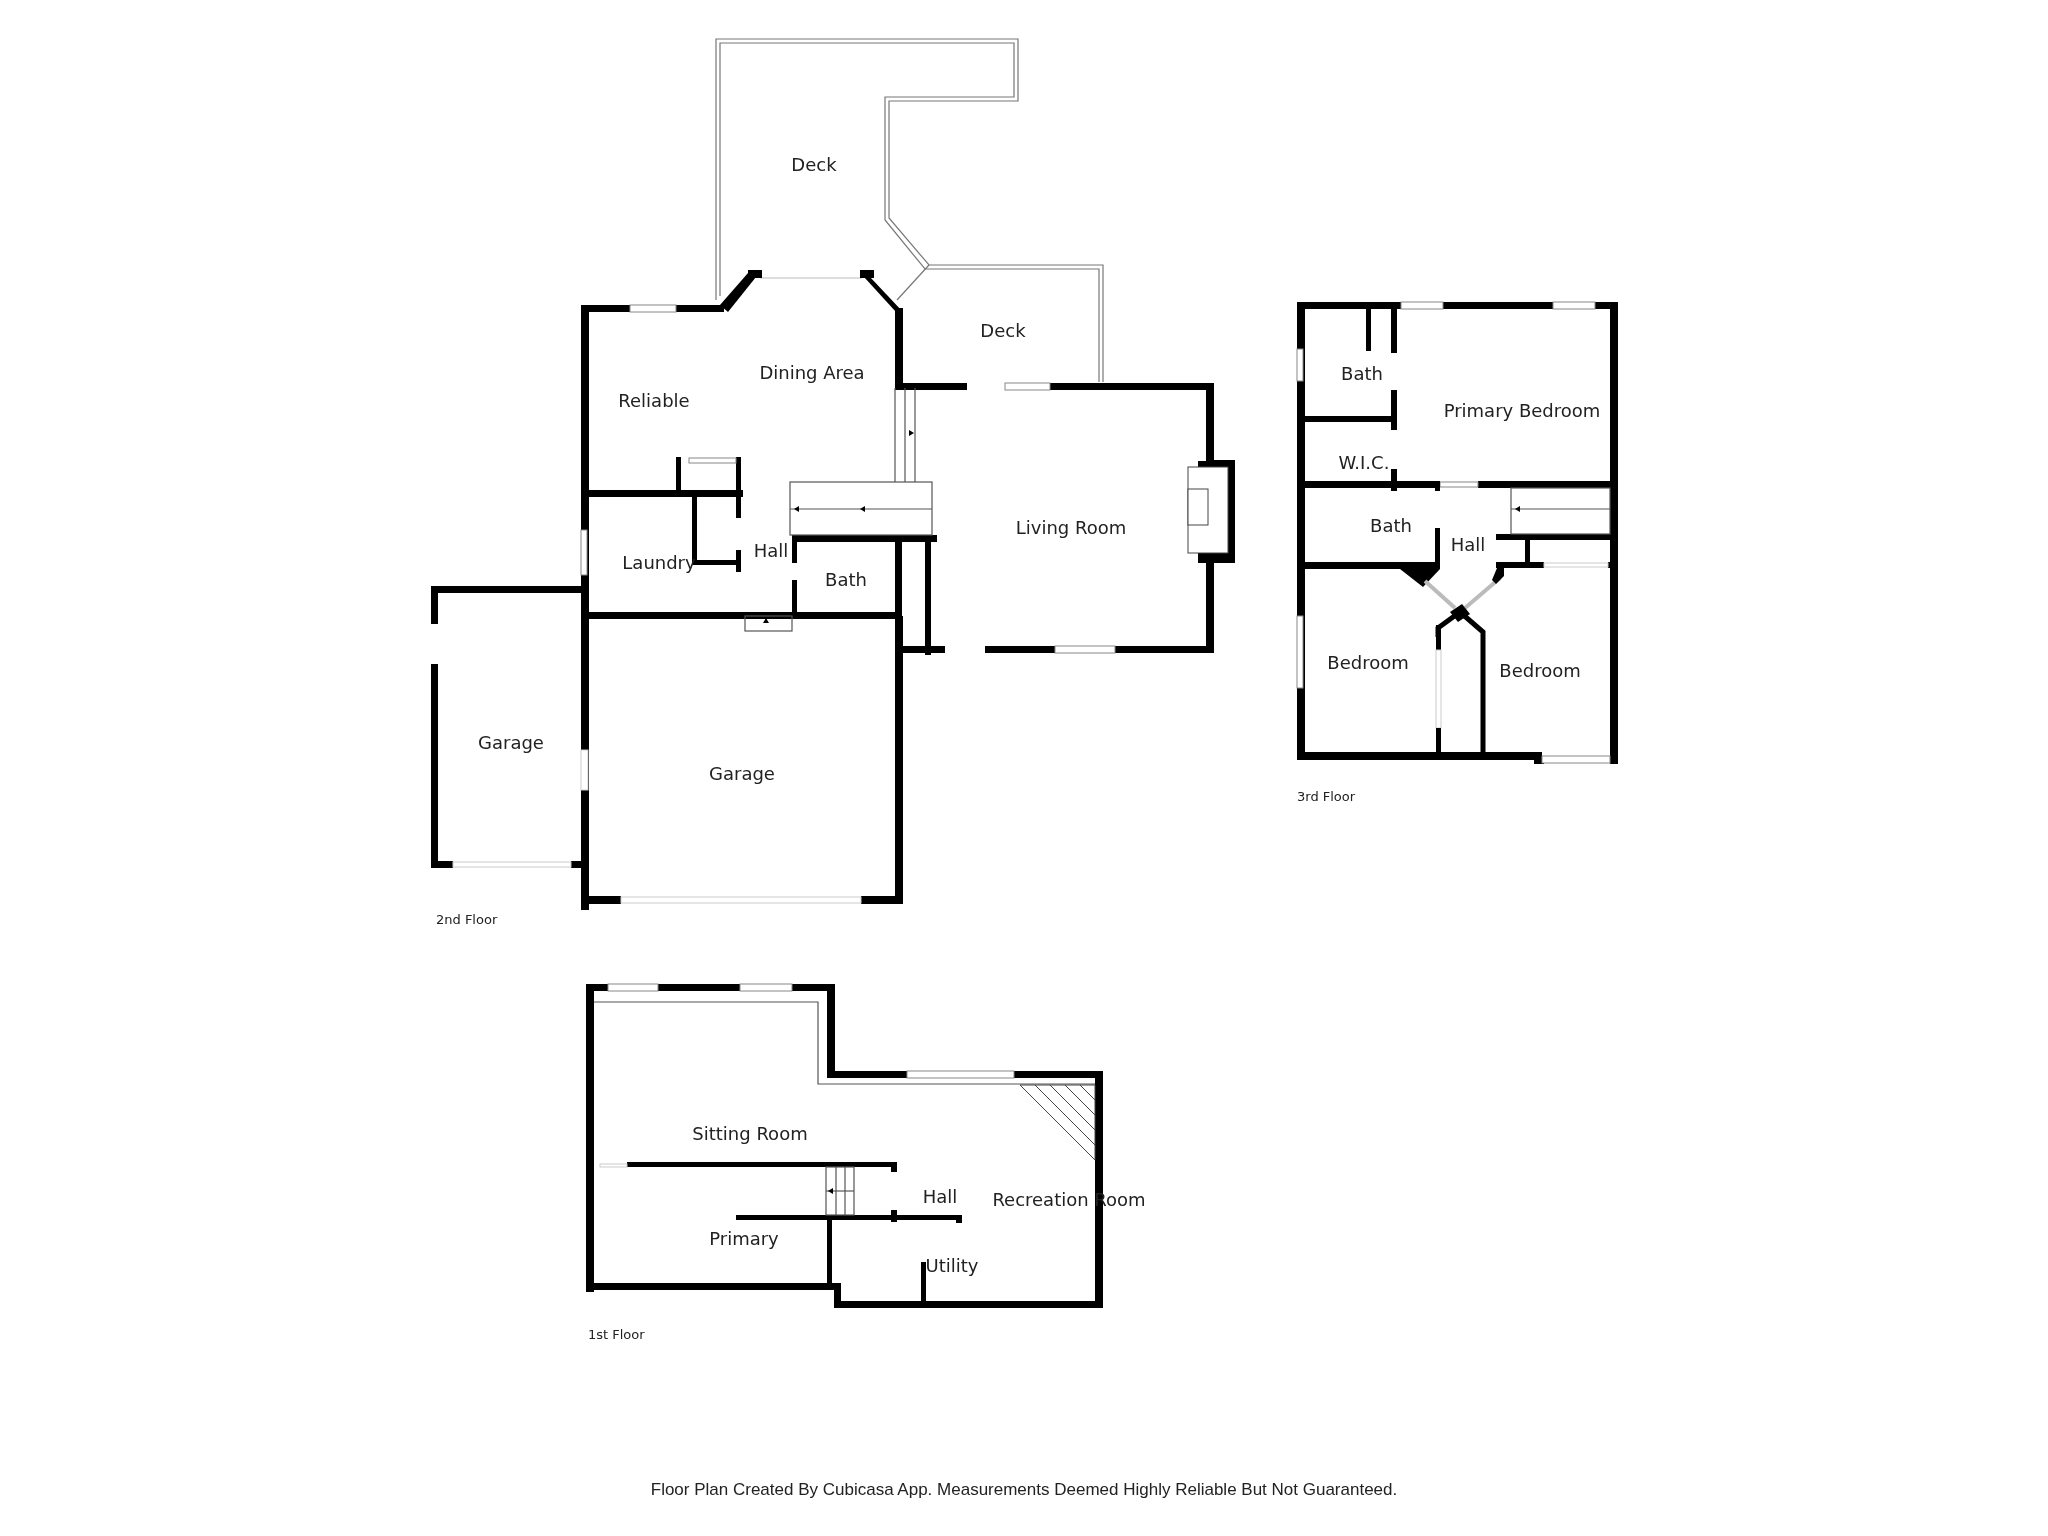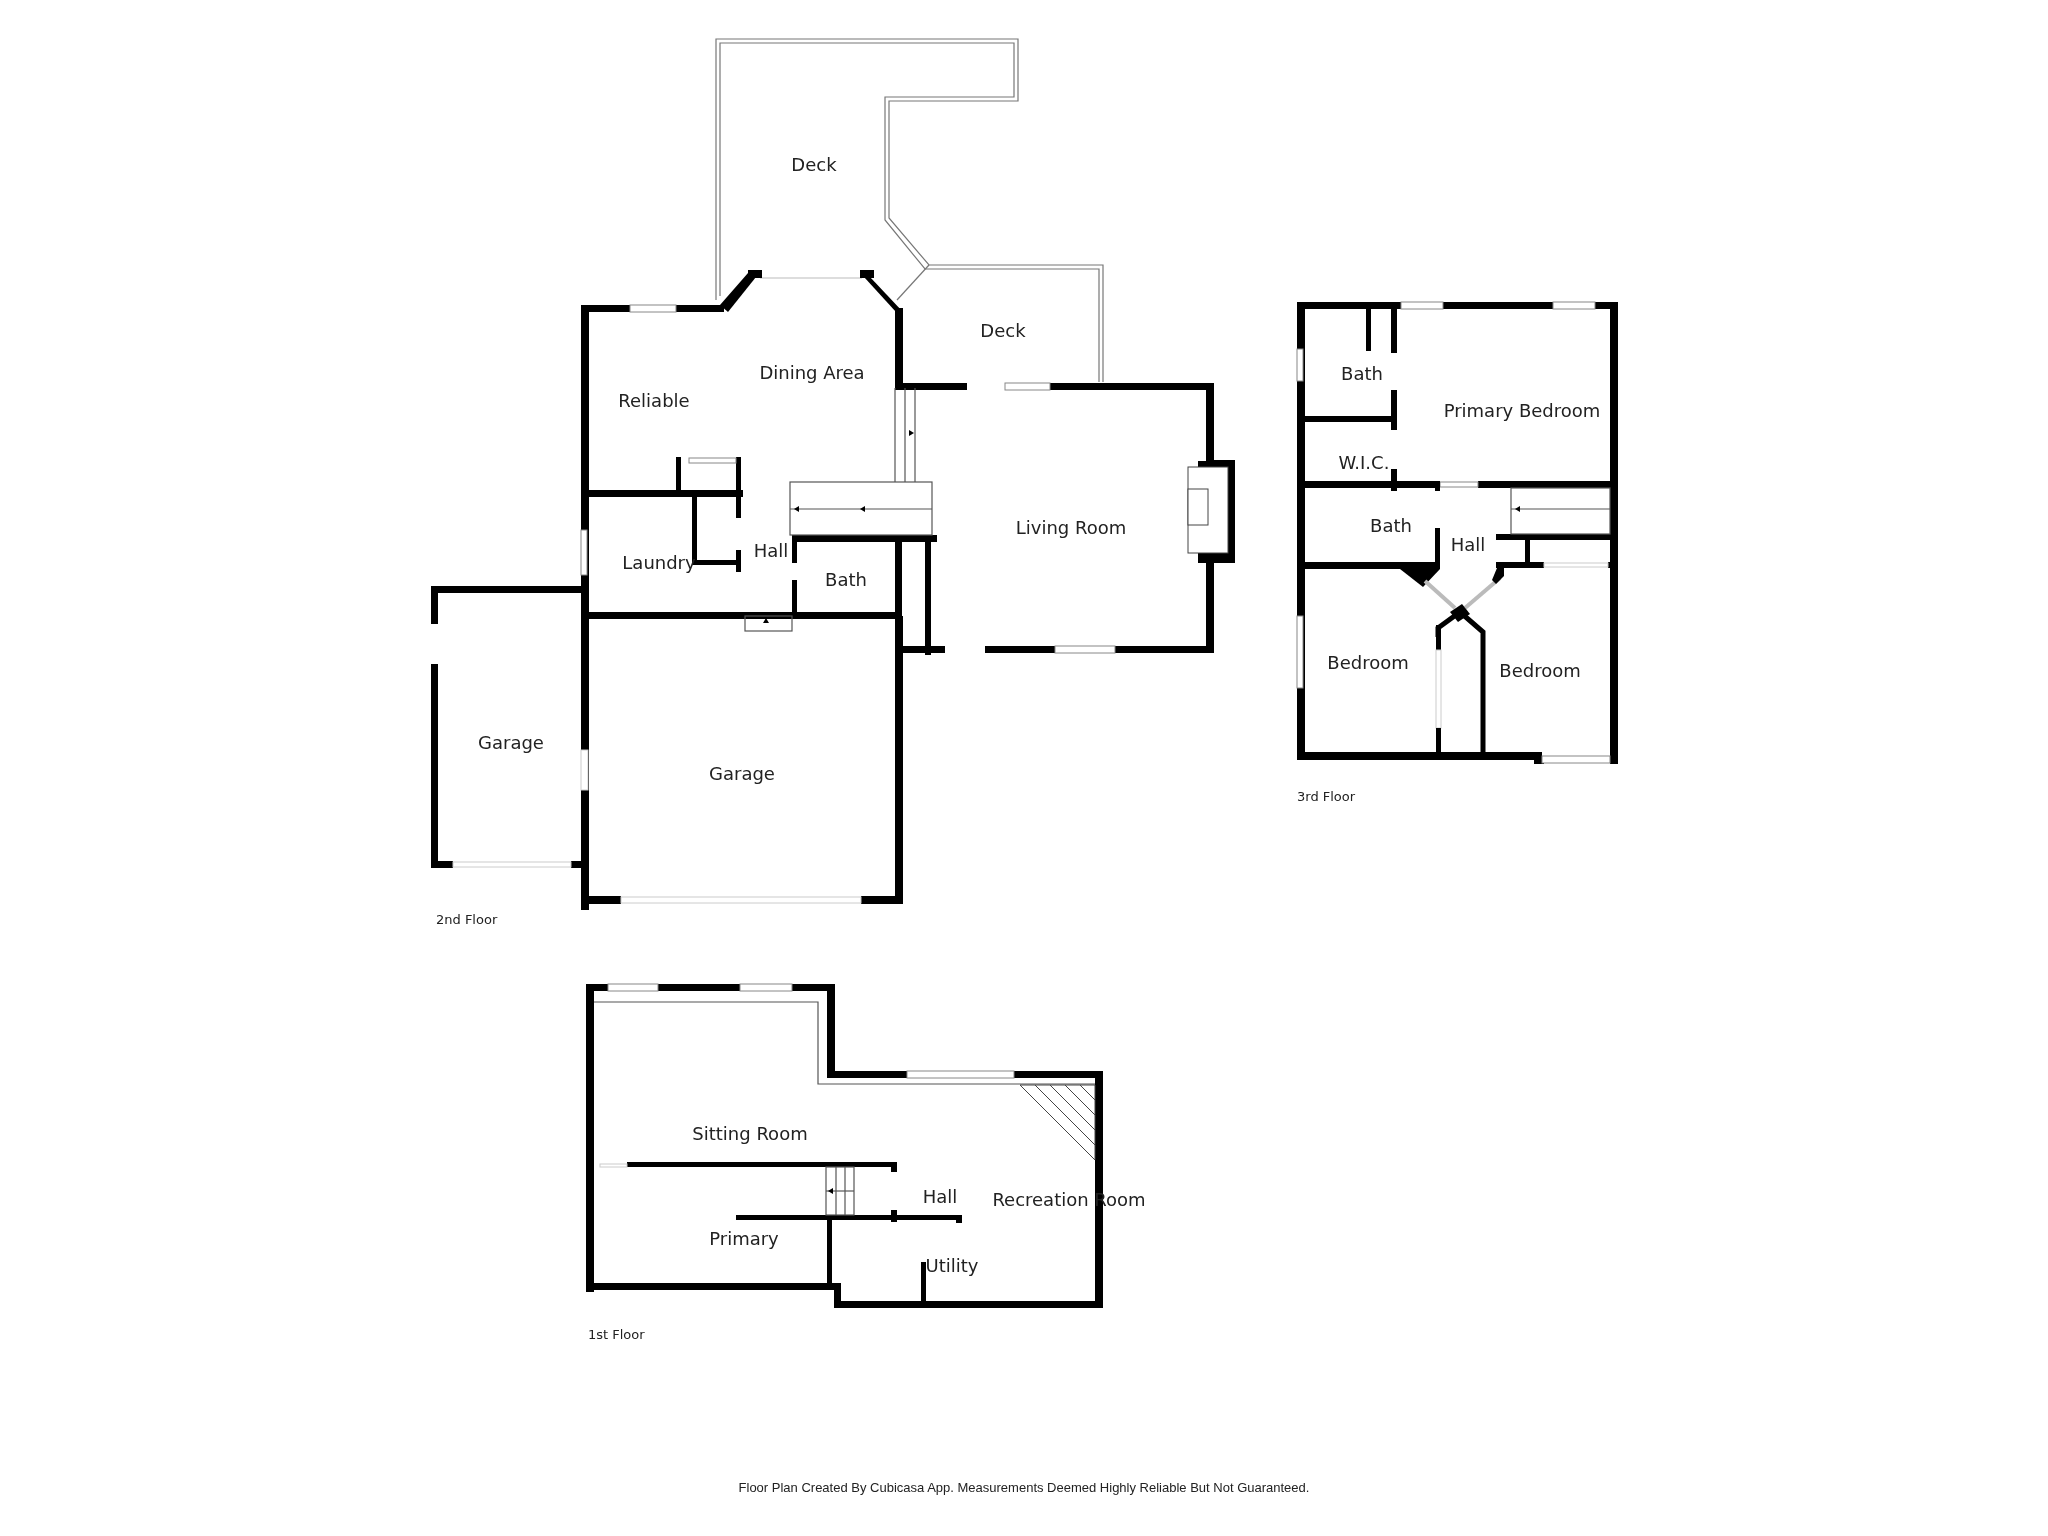--- a/index.html
+++ b/index.html
@@ -5,21 +5,21 @@
   html,body{margin:0;padding:0;background:#ffffff;}
   body{width:2048px;height:1536px;position:relative;overflow:hidden;font-family:"DejaVu Sans","Liberation Sans",sans-serif;}
   svg.plan{position:absolute;left:0;top:0;}
   .wall{fill:#000;}
   .thin{fill:none;stroke:#555;stroke-width:1.2;}
   .deck{fill:none;stroke:#777;stroke-width:1.2;}
   .win{fill:#fff;stroke:#888;stroke-width:1;}
   .open{fill:#fff;stroke:#ccc;stroke-width:1;}
   .lbl{position:absolute;font-size:18px;color:#222;white-space:nowrap;transform:translate(-50%,-50%);}
   .floor-lbl{position:absolute;font-size:13px;color:#222;white-space:nowrap;}
-  .disclaimer{position:absolute;left:0;width:2048px;top:1480px;text-align:center;font-size:13px;color:#222;font-family:"Liberation Sans",sans-serif;}
+  .disclaimer{position:absolute;left:0;width:2048px;top:1480px;text-align:center;font-size:17px;color:#222;font-family:"Liberation Sans",sans-serif;}
 </style>
 </head>
 <body>
 
 <svg class="plan" width="2048" height="1536" viewBox="0 0 2048 1536">
 
   <g>
 
     <g>
       <polyline class="deck" points="716,300 716,39 1018,39 1018,101 889,101 889,218 929,265 1103,265 1103,382"></polyline>

